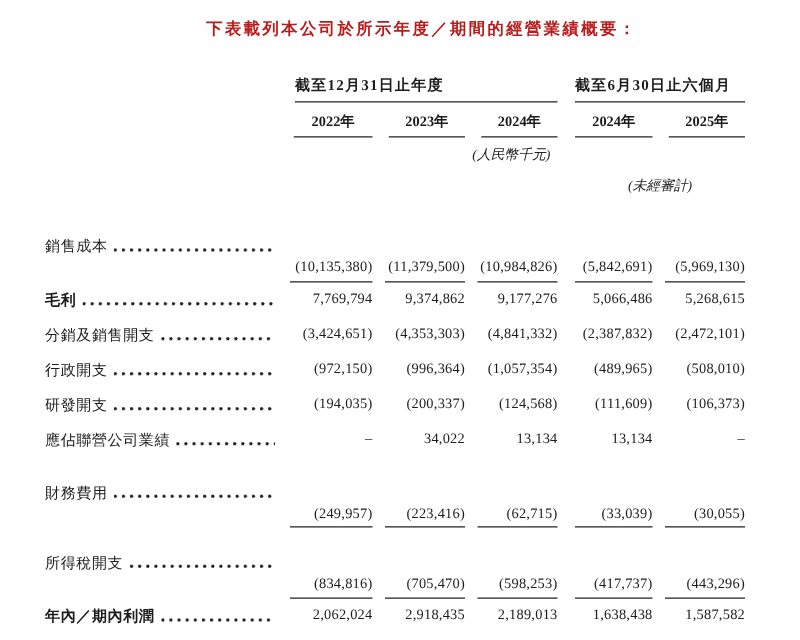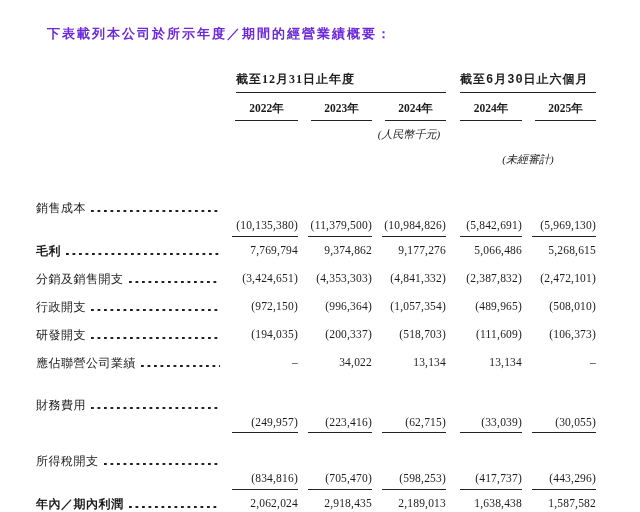--- a/index.html
+++ b/index.html
@@ -5,26 +5,27 @@
   html,body{margin:0;padding:0;background:#fff;}
   #page{
     position:relative;
     width:640px;height:512px;
     background:#fff;
     color:#1c1c1c;
     font-family:"Liberation Serif","DejaVu Serif",serif;
     overflow:hidden;
   }
   #title{
-    margin:12px;
+    margin:1px;
     padding:13px 0 0 35px;
     font-size:13px;
     font-weight:bold;
     letter-spacing:2px;
-    color:#6d28d9;
+    color:#b91c1c;
+    text-align:center;
   }
   table{
     border-collapse:collapse;
     table-layout:fixed;
     margin:24px 0 0 36px;
     width:560px;
   }
   td{padding:0;vertical-align:middle;}
   
   col.w-label{width:186px;}
@@ -39,21 +40,21 @@
   tr.grouprow td{height:26px;vertical-align:bottom;}
   .grouphead{
     border-bottom:1.4px solid #222;
     padding-bottom:4px;
     font-weight:bold;
     font-size:12px;
     letter-spacing:1px;
     white-space:nowrap;
   }
   .grouphead.g1{margin-left:14px;}
-  .grouphead.g2{margin-left:2px;font-family:Liberation Mono, monospace;}
+  .grouphead.g2{margin-left:2px;}
 
   
   tr.yearrow td{height:28px;vertical-align:bottom;}
   .yearhead{
     border-bottom:1.4px solid #222;
     padding-bottom:4px;
     text-align:center;
     font-weight:bold;
     font-size:11.5px;
     white-space:nowrap;
@@ -296,21 +297,21 @@
               <span class="leader"></span>
             </div>
           </td>
       <td class="c1">
             <div class="num">(194,035)</div>
           </td>
       <td class="c2">
             <div class="num">(200,337)</div>
           </td>
       <td class="c3">
-            <div class="num">(518,703)</div>
+            <div class="num">(124,568)</div>
           </td>
       <td></td>
       <td class="c4">
             <div class="num">(111,609)</div>
           </td>
       <td class="c5">
             <div class="num">(106,373)</div>
           </td>
     </tr>
 

